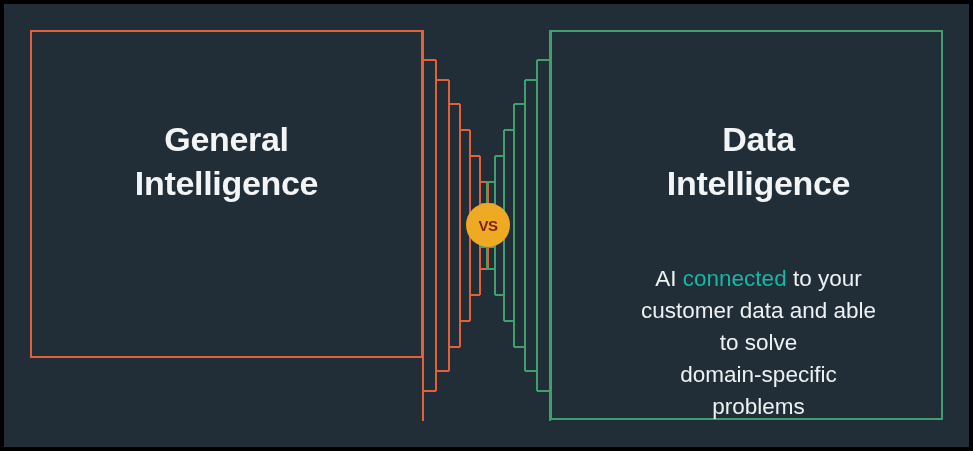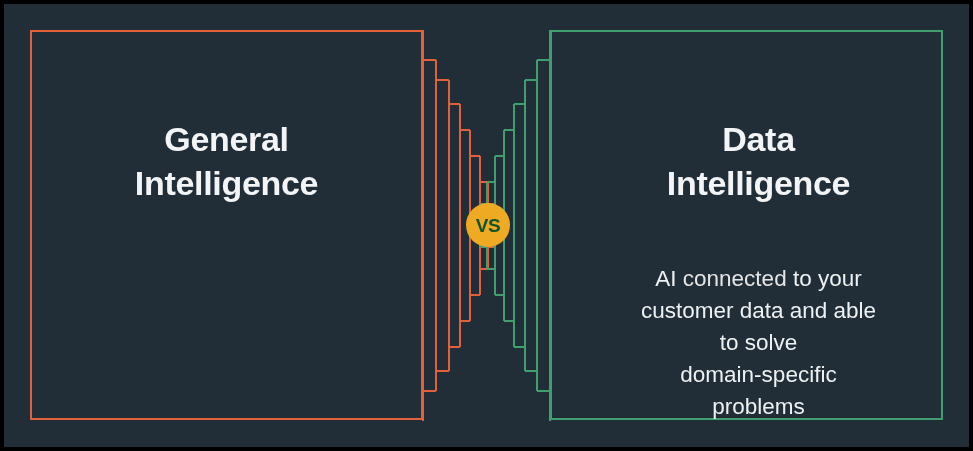--- a/index.html
+++ b/index.html
@@ -33,21 +33,21 @@
     border-style: solid;
     display: flex;
     flex-direction: column;
     align-items: center;
     justify-content: flex-start;
   }
   #panel-left {
     left: 26px;
     top: 26px;
     width: 393px;
-    height: 390px;
+    height: 328px;
     border-color: #e3613a;
   }
   #panel-right {
     left: 546px;
     top: 26px;
     width: 393px;
     height: 390px;
     border-color: #3f9f6d;
     padding-left: 24px;
   }
@@ -75,21 +75,21 @@
     width: 100%;
     margin: 0;
     padding: 0 8px;
     box-sizing: border-box;
     white-space: pre-line;
   }
   #panel-left .panel-body { margin-top: 26px; }
   #panel-right .panel-body { margin-top: 26px; }
 
   .hl-orange { color: #e3613a; }
-  .hl-green  { color: #e5e5e5; }
+  .hl-green  { color: #14b8a6; }
 
   
   #funnel {
     position: absolute;
     left: 0;
     top: 0;
     width: 965px;
     height: 443px;
     pointer-events: none;
   }
@@ -102,22 +102,22 @@
     width: 44px;
     height: 44px;
     border-radius: 50%;
     background: #eeaa22;
     display: flex;
     align-items: center;
     justify-content: center;
     z-index: 40;
   }
   #vs-badge .vs-text {
-    color: #14532d;
-    font-size: 19px;
+    color: #7f1d1d;
+    font-size: 15px;
     font-weight: bold;
     letter-spacing: -0.5px;
     line-height: 1;
   }
 </style>
 </head>
 <body>
 
 <div id="stage">
   <div id="canvas">

